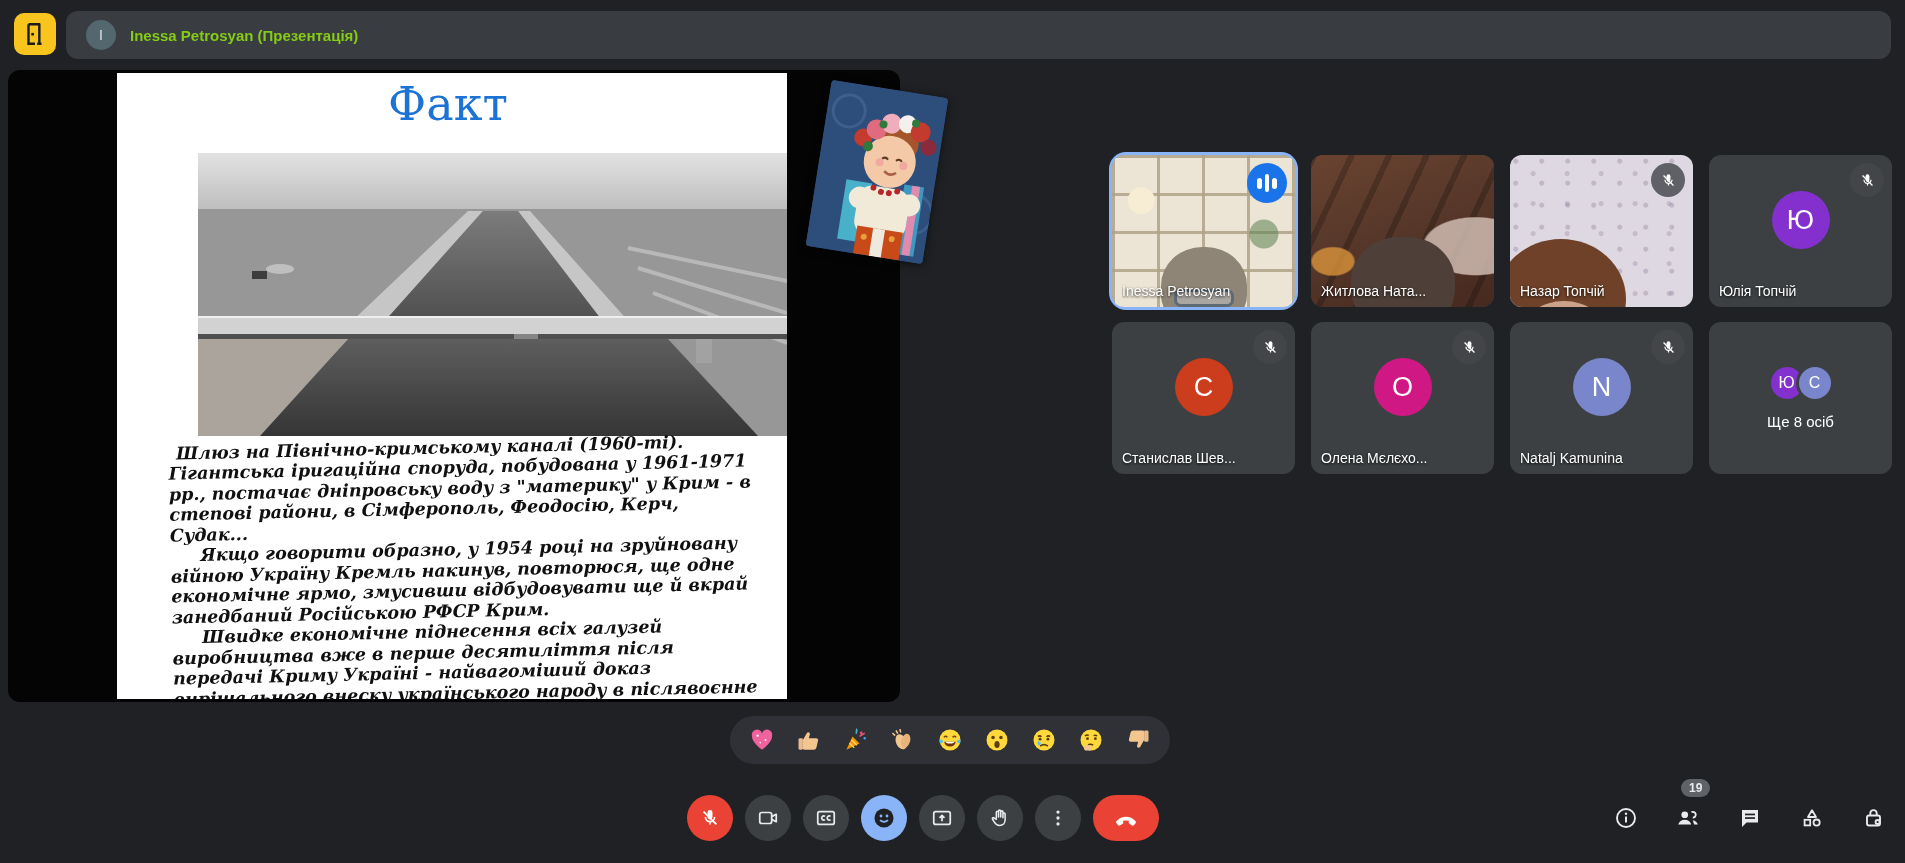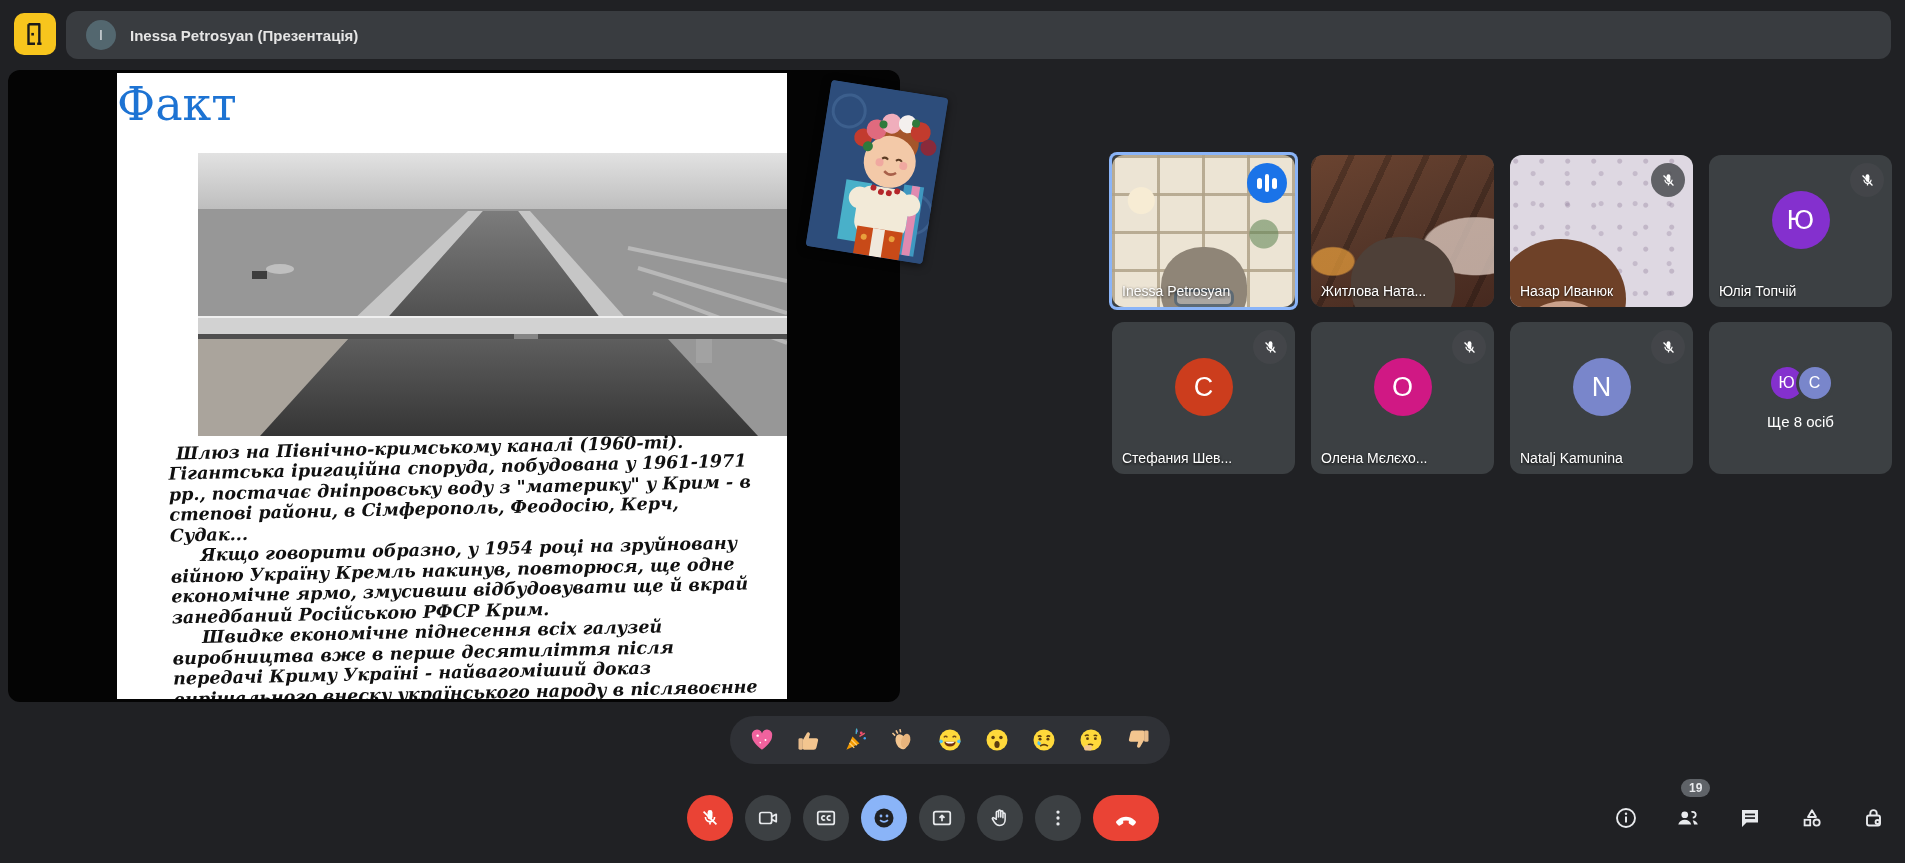--- a/index.html
+++ b/index.html
@@ -6,42 +6,42 @@
   .app{position:relative;width:1905px;height:863px;background:#202124;overflow:hidden;
        font-family:"Liberation Sans",sans-serif;color:#e8eaed;}
 
   
   .logo{position:absolute;left:14px;top:13px;width:42px;height:42px;border-radius:10px;
         background:#f7c51d;display:flex;align-items:center;justify-content:center;}
   .title-pill{position:absolute;left:66px;top:11px;right:14px;height:48px;background:#393c40;
         border-radius:12px;display:flex;align-items:center;padding-left:20px;gap:14px;}
   .pill-avatar{width:30px;height:30px;border-radius:50%;background:#53676f;color:#e3e7ea;
         display:flex;align-items:center;justify-content:center;font-size:14px;flex:0 0 auto;}
-  .pill-title{font-size:15px;font-weight:700;color:#e5e5e5;white-space:nowrap;text-align:center;}
+  .pill-title{font-size:15px;font-weight:700;color:#84cc16;white-space:nowrap;text-align:center;}
 
   
   .stage{position:absolute;left:8px;top:70px;width:892px;height:632px;background:#040404;
         border-radius:12px;}
   .slide{position:absolute;left:109px;top:3px;width:670px;height:626px;background:#ffffff;overflow:hidden;}
-  .slide-title{margin:6px 8px 0 0;font-family:"DejaVu Serif","Liberation Serif",serif;
+  .slide-title{margin:6px 8px 0 0;text-align:center;font-family:"DejaVu Serif","Liberation Serif",serif;
         font-weight:400;font-size:46px;line-height:1.1;}
   .photo{position:absolute;left:81px;top:80px;width:589px;height:283px;}
   .slide-text{position:absolute;left:54px;top:364px;width:584px;transform:rotate(-1.3deg);
         font-family:"DejaVu Serif","Liberation Serif",serif;font-style:italic;font-weight:bold;
         font-size:17.5px;line-height:1.17;color:#101010;}
   .slide-text p{margin:0;text-indent:30px;}
   .slide-text p:first-child{text-indent:8px;}
   .doll{position:absolute;left:818px;top:88px;width:118px;height:168px;transform:rotate(9deg);
         border-radius:4px;overflow:hidden;box-shadow:0 2px 8px rgba(0,0,0,.55);background:#2d4d7b;}
 
   
   .grid{position:absolute;left:1112px;top:155px;display:grid;
         grid-template-columns:repeat(4,183px);grid-auto-rows:152px;gap:15px 16px;}
   .tile{position:relative;border-radius:12px;background:#3c4043;}
-  .tile.active{box-shadow:0 0 0 3px #8ab4f8;border-radius:5px;}
+  .tile.active{box-shadow:0 0 0 3px #8ab4f8;border-radius:14px;}
   .scene{position:absolute;inset:0;border-radius:12px;overflow:hidden;}
   .tile-name{position:absolute;left:10px;bottom:8px;max-width:88%;overflow:hidden;white-space:nowrap;
         color:#fff;font-size:14px;text-shadow:0 1px 3px rgba(0,0,0,.9);z-index:3;}
   .avatar{position:absolute;left:50%;top:43%;transform:translate(-50%,-50%);width:58px;height:58px;
         border-radius:50%;color:#fff;font-size:27px;display:flex;align-items:center;justify-content:center;z-index:2;}
   .avatar-photo{background:radial-gradient(circle at 35% 30%,#c57a4e 0 30%,#8a4d3a 31% 55%,#55425e 56% 100%);}
   .avatar-photo.gray{background:radial-gradient(circle at 40% 35%,#d6d6d6 0 35%,#9a9a9a 36% 70%,#6e6e6e 71% 100%);}
   .mute-badge{position:absolute;top:8px;right:8px;width:34px;height:34px;border-radius:50%;
         background:rgba(68,71,75,.82);display:flex;align-items:center;justify-content:center;z-index:4;}
   .speak-badge{position:absolute;top:8px;right:8px;width:40px;height:40px;border-radius:50%;
@@ -246,21 +246,21 @@
       <div class="scene scene-floral">
         <div class="sil-head"></div>
       </div>
       <div class="mute-badge">
         <svg width="17" height="17" viewBox="0 0 24 24">
           <path d="M12 13.6a2.7 2.7 0 0 0 2.7-2.7V6a2.7 2.7 0 0 0-5.4 0v4.9A2.7 2.7 0 0 0 12 13.6z" fill="#fff"></path>
           <path d="M7 11a5 5 0 0 0 10 0M12 16v3.2" stroke="#fff" stroke-width="1.8" fill="none"></path>
           <path d="M5 5l14 14" stroke="#fff" stroke-width="1.8"></path>
         </svg>
       </div>
-      <span class="tile-name">Назар Иванюк</span>
+      <span class="tile-name">Назар Топчій</span>
     </div>
 
     <div class="tile">
       <div class="avatar" style="background-color: rgb(132, 48, 206);">Ю</div>
       <div class="mute-badge">
         <svg width="17" height="17" viewBox="0 0 24 24">
           <path d="M12 13.6a2.7 2.7 0 0 0 2.7-2.7V6a2.7 2.7 0 0 0-5.4 0v4.9A2.7 2.7 0 0 0 12 13.6z" fill="#fff"></path>
           <path d="M7 11a5 5 0 0 0 10 0M12 16v3.2" stroke="#fff" stroke-width="1.8" fill="none"></path>
           <path d="M5 5l14 14" stroke="#fff" stroke-width="1.8"></path>
         </svg>
@@ -270,21 +270,21 @@
 
     <div class="tile">
       <div class="avatar" style="background-color: rgb(204, 61, 29);">С</div>
       <div class="mute-badge">
         <svg width="17" height="17" viewBox="0 0 24 24">
           <path d="M12 13.6a2.7 2.7 0 0 0 2.7-2.7V6a2.7 2.7 0 0 0-5.4 0v4.9A2.7 2.7 0 0 0 12 13.6z" fill="#fff"></path>
           <path d="M7 11a5 5 0 0 0 10 0M12 16v3.2" stroke="#fff" stroke-width="1.8" fill="none"></path>
           <path d="M5 5l14 14" stroke="#fff" stroke-width="1.8"></path>
         </svg>
       </div>
-      <span class="tile-name">Стефания Шев...</span>
+      <span class="tile-name">Станислав Шев...</span>
     </div>
 
 
     <div class="tile">
       <div class="avatar" style="background-color: rgb(208, 24, 132);">О</div>
       <div class="mute-badge">
         <svg width="17" height="17" viewBox="0 0 24 24">
           <path d="M12 13.6a2.7 2.7 0 0 0 2.7-2.7V6a2.7 2.7 0 0 0-5.4 0v4.9A2.7 2.7 0 0 0 12 13.6z" fill="#fff"></path>
           <path d="M7 11a5 5 0 0 0 10 0M12 16v3.2" stroke="#fff" stroke-width="1.8" fill="none"></path>
           <path d="M5 5l14 14" stroke="#fff" stroke-width="1.8"></path>

